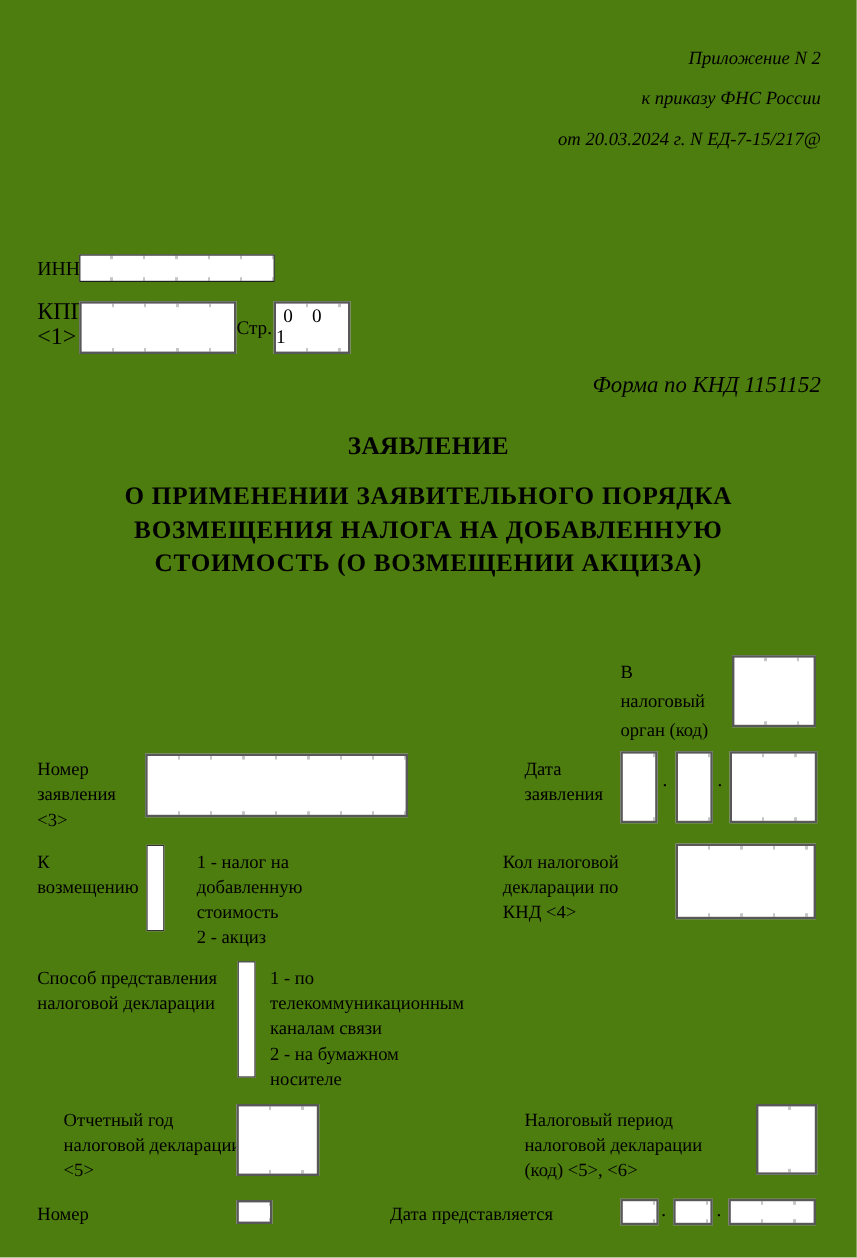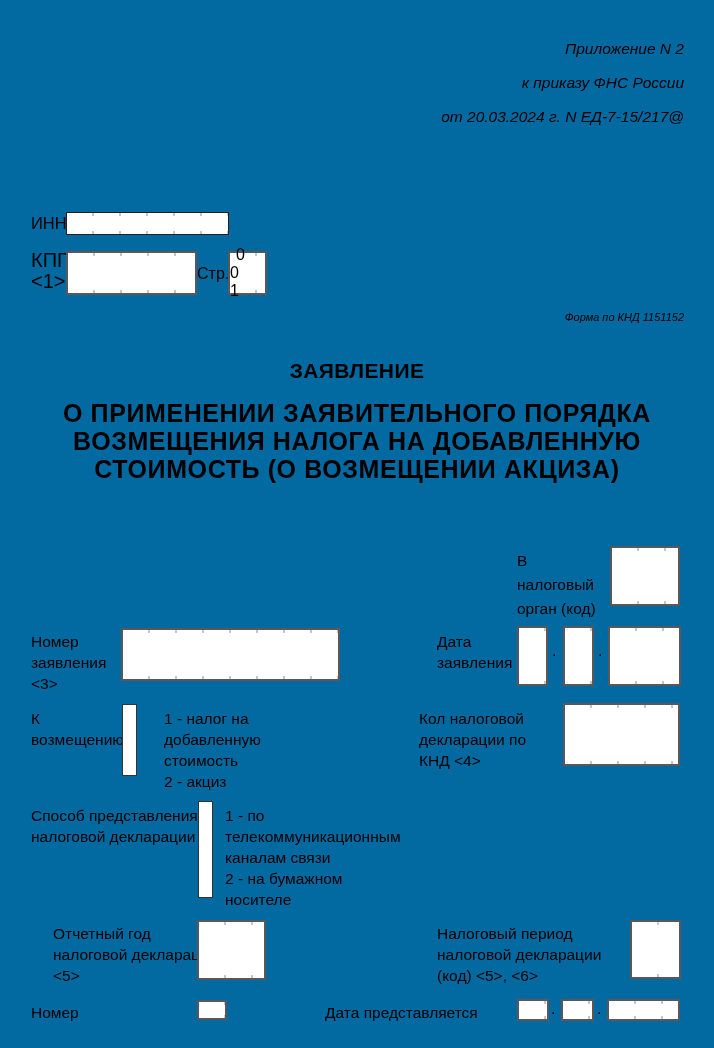--- a/index.html
+++ b/index.html
@@ -1,36 +1,36 @@
 <!DOCTYPE html>
 <html><head>
 <meta charset="utf-8">
 <style>
   html,body{margin:0;padding:0;background:#ffffff;}
   .page{
-    position:relative;width:714px;height:1048px;background:#0369a1;
-    font-family:Liberation Sans, sans-serif;color:#000;overflow:hidden;
+    position:relative;width:714px;height:1048px;background:#4d7c0f;
+    font-family:Liberation Serif, serif;color:#000;overflow:hidden;
   }
   .lbl{
     position:absolute;font-size:15.5px;line-height:21px;white-space:pre-line;color:#000;
   }
   .italic-note{
     position:absolute;font-style:italic;font-size:15.5px;line-height:34px;
     text-align:right;white-space:pre-line;
   }
   .form-code{
-    position:absolute;font-style:italic;font-size:11px;text-align:center;
+    position:absolute;font-style:italic;font-size:19px;text-align:center;
   }
   .title{
     position:absolute;left:0;right:0;text-align:center;font-weight:bold;
     font-size:21px;letter-spacing:.4px;
   }
   .subtitle{
     position:absolute;left:0;right:0;text-align:center;font-weight:bold;
-    font-size:25px;line-height:28px;letter-spacing:.6px;white-space:pre-line;
+    font-size:21px;line-height:28px;letter-spacing:.6px;white-space:pre-line;
   }
   .box{
     position:absolute;box-sizing:border-box;border:2px solid #585858;background:#fff;
     background-image:
       repeating-linear-gradient(90deg, transparent 0 25px, #c6c6c6 25px 27px),
       repeating-linear-gradient(90deg, transparent 0 25px, #c6c6c6 25px 27px);
     background-size:100% 3px,100% 3px;
     background-position:0 0,0 100%;
     background-repeat:no-repeat,no-repeat;
   }
@@ -51,21 +51,21 @@
 к приказу ФНС России
 от 20.03.2024 г. N ЕД-7-15/217@</div>
 
   <div class="lbl" style="left:31px;top:213px;font-size:16.5px;">ИНН</div>
   <div class="box box-thin" style="left:66px;top:212px;width:163px;height:23px;"></div>
 
   <div class="lbl" style="left:31px;top:250px;font-size:20px;">КПП
 &lt;1&gt;</div>
   <div class="box" style="left:66px;top:251px;width:131px;height:44px;"></div>
   <div class="lbl" style="left:197px;top:263px;font-size:16px;">Стр.</div>
-  <div class="box pagebox" style="left:228px;top:251px;width:39px;height:44px;">0 0 1</div>
+  <div class="box pagebox" style="left:228px;top:251px;width:64px;height:44px;">0 0 1</div>
 
   <div class="form-code" style="right:30px;top:311px;">Форма по КНД 1151152</div>
 
   <div class="title" style="top:359px;">ЗАЯВЛЕНИЕ</div>
   <div class="subtitle" style="top:399px;">О ПРИМЕНЕНИИ ЗАЯВИТЕЛЬНОГО ПОРЯДКА
 ВОЗМЕЩЕНИЯ НАЛОГА НА ДОБАВЛЕННУЮ
 СТОИМОСТЬ (О ВОЗМЕЩЕНИИ АКЦИЗА)</div>
 
   <div class="lbl" style="left:517px;top:549px;line-height:24px;">В
 налоговый

